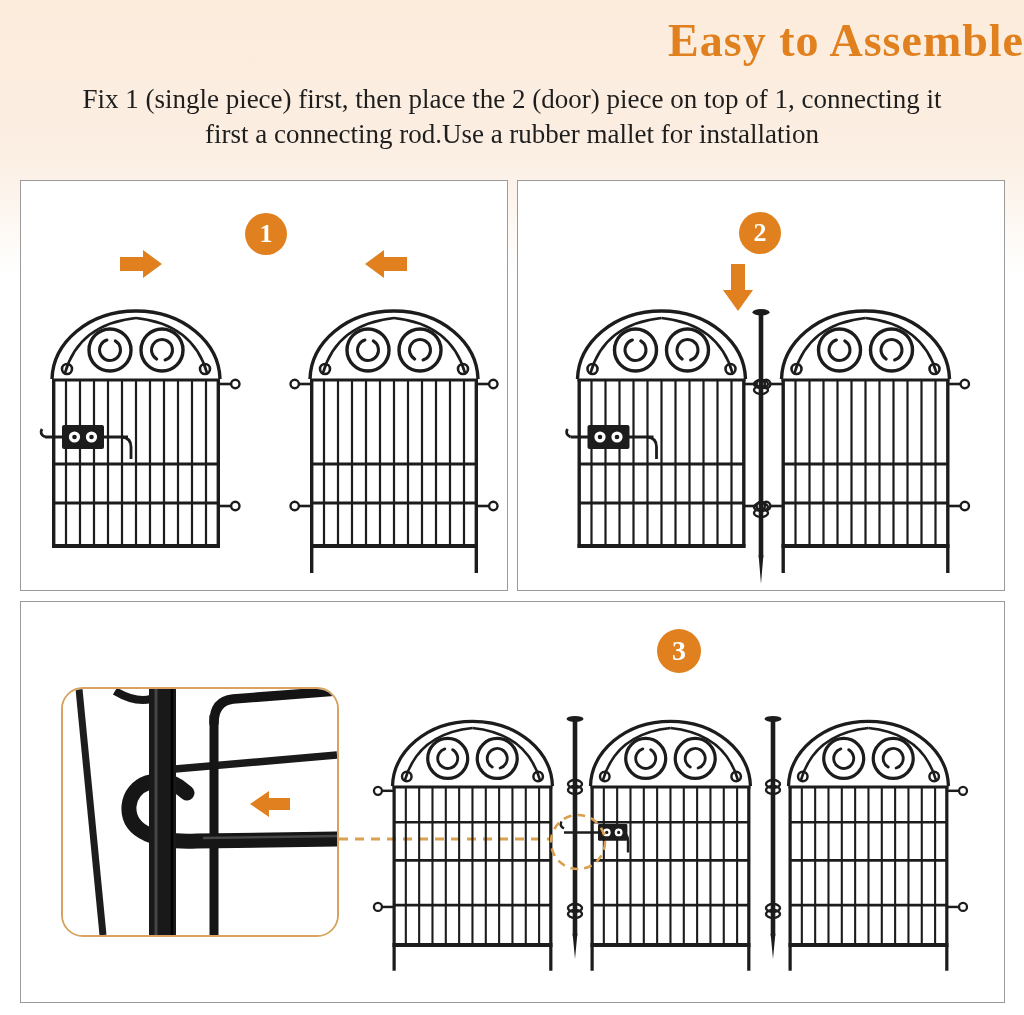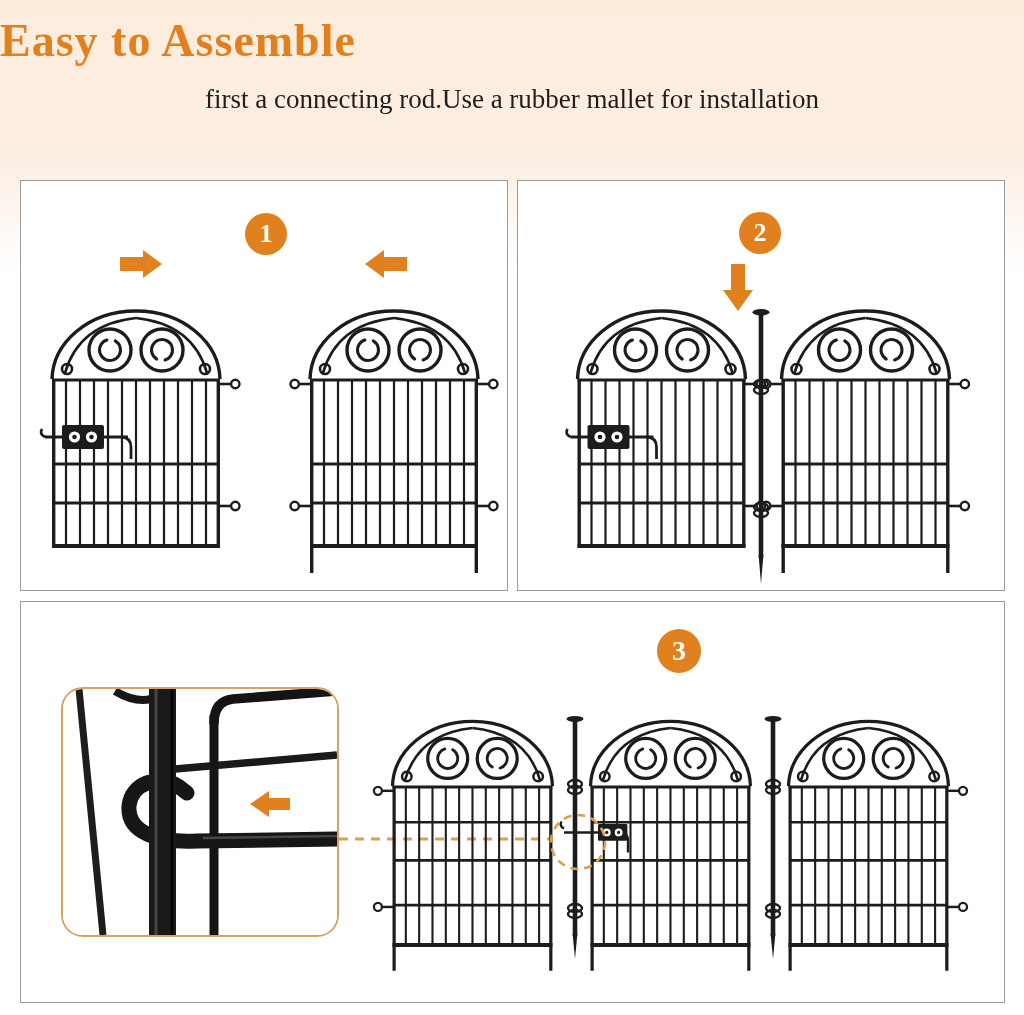--- a/index.html
+++ b/index.html
@@ -2,21 +2,21 @@
 <html style="--accent-orange: #E0801E; --dashed-orange: #D9A04F; --line-art: #1C1C1C; --panel-border: #9B9B9B; --background-top: #FCECDC; --inset-border: #D8A35F;"><head>
 <meta charset="utf-8">
 <style>
   html,body{margin:0;padding:0;}
   body{
     width:1024px;height:1015px;position:relative;overflow:hidden;
     background:linear-gradient(180deg,var(--background-top,#fcecdc) 0%,#fbeee2 15%,#ffffff 27%,#ffffff 100%);
     font-family:"Liberation Serif", serif;
   }
   .title{
-    position:absolute;top:14px;left:0;width:100%;text-align:left;
+    position:absolute;top:14px;left:0;width:100%;text-align:right;
     font-size:46px;font-weight:bold;color:var(--accent-orange,#E0801E);
     letter-spacing:1px;
   }
   .subtitle{
     position:absolute;top:82px;left:0;width:100%;text-align:center;
     font-size:27px;line-height:35px;color:#1e1e1e;
   }
   .panel{
     position:absolute;background:#fff;border:1px solid var(--panel-border,#9B9B9B);
     box-sizing:border-box;
@@ -116,20 +116,21 @@
     </g>
     <g id="wrap">
       <ellipse class="la" stroke-width="2.4" cx="0" cy="0" rx="7" ry="4"></ellipse>
       <ellipse class="la" stroke-width="2.4" cx="0" cy="6" rx="7" ry="4"></ellipse>
     </g>
   </defs>
 </svg>
 
 <div class="title">Easy to Assemble</div>
 <div class="subtitle">
+  <div>Fix 1 (single piece) first, then place the 2 (door) piece on top of 1, connecting it</div>
   <div>first a connecting rod.Use a rubber mallet for installation</div>
 </div>
 
 <div class="panel" id="panel1">
   <div class="badge" style="left:224px;top:32px;width:42px;height:42px;">1</div>
   <svg class="arrow" style="left:99px;top:69px" width="42" height="28" viewBox="0 0 42 28">
     <path class="accent-f" d="M0,7 H23 V0 L42,14 L23,28 V21 H0 Z"></path>
   </svg>
   <svg class="arrow" style="left:344px;top:69px" width="42" height="28" viewBox="0 0 42 28">
     <path class="accent-f" d="M42,7 H19 V0 L0,14 L19,28 V21 H42 Z"></path>

